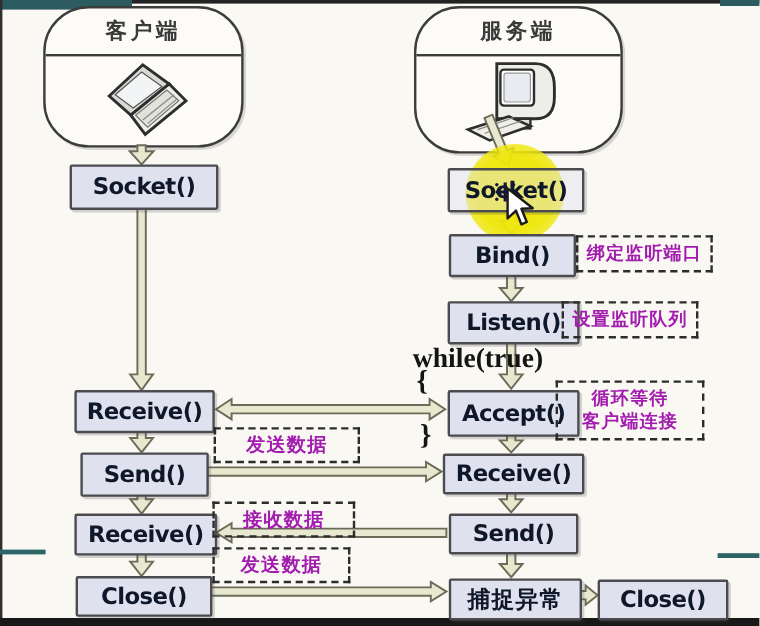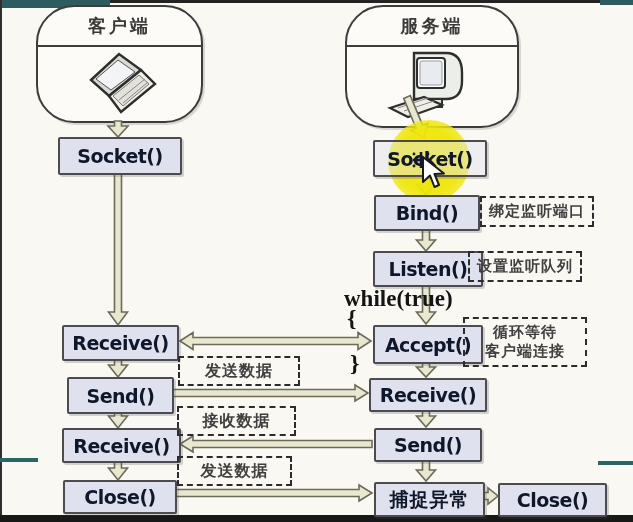--- a/index.html
+++ b/index.html
@@ -24,21 +24,21 @@
 
   
   .fbox{position:absolute;background:#dfe2ee;border:2px solid #4c4c50;border-radius:2px;
     display:flex;align-items:center;justify-content:center;font-weight:bold;color:#0f172a;
     font-size:19px;letter-spacing:-0.5px;box-shadow:2px 2px 0 rgba(70,70,70,.22);z-index:6;}
   .fbox.cn{font-size:19px;letter-spacing:1px;}
   .fbox.ghost{background:rgba(223,226,238,.45);}
 
   
   .dashed{position:absolute;border:2px dashed #2c2c2c;display:flex;flex-direction:column;
-    align-items:center;justify-content:center;font-weight:bold;color:#404040;font-size:15px;
+    align-items:center;justify-content:center;font-weight:bold;color:#a21caf;font-size:15px;
     letter-spacing:1px;z-index:6;background:transparent;line-height:1.25;}
 
   
   .loop-kw{position:absolute;font-family:"Liberation Serif",serif;font-weight:bold;
     font-size:23px;color:#141414;z-index:6;}
   .brace{position:absolute;font-family:"Liberation Serif",serif;font-weight:bold;
     font-size:24px;color:#141414;z-index:6;}
 
   
   .highlight{position:absolute;left:388px;top:120px;width:82px;height:82px;border-radius:50%;
@@ -135,21 +135,21 @@
   <div class="fbox" style="left:498px;top:483px;width:105px;height:30px;">Close()</div>
 
   <div class="dashed" style="left:480px;top:196px;width:110px;height:27px;">绑定监听端口</div>
   <div class="dashed" style="left:468px;top:251px;width:110px;height:27px;">设置监听队列</div>
   <div class="dashed" style="left:463px;top:317px;width:120px;height:46px;">
     <div>循环等待</div>
     <div>客户端连接</div>
   </div>
 
   <div class="dashed" style="left:178px;top:356px;width:118px;height:26px;font-size:16px;">发送数据</div>
-  <div class="dashed" style="left:177px;top:406px;width:115px;height:26px;font-size:16px;">接收数据</div>
+  <div class="dashed" style="left:177px;top:418px;width:115px;height:26px;font-size:16px;">接收数据</div>
   <div class="dashed" style="left:177px;top:456px;width:111px;height:26px;font-size:16px;">发送数据</div>
 
   <div class="loop-kw" style="left:344px;top:286px;">while(true)</div>
   <div class="brace" style="left:347px;top:305px;">{</div>
   <div class="brace" style="left:350px;top:350px;">}</div>
 
   <span class="clickmark">
     <svg width="22" height="18" viewBox="0 0 22 18">
       <line x1="3" y1="9" x2="19" y2="9" stroke="#14143c" stroke-width="2.6"></line>
       <line x1="11" y1="1" x2="11" y2="17" stroke="#14143c" stroke-width="2.6"></line>

